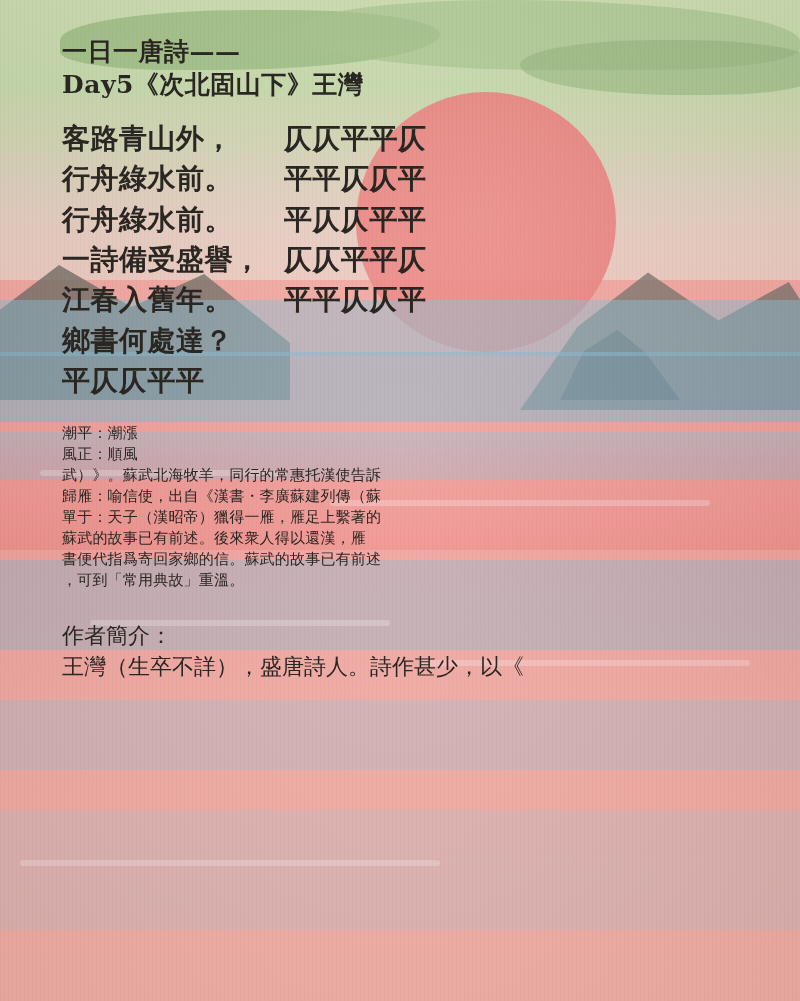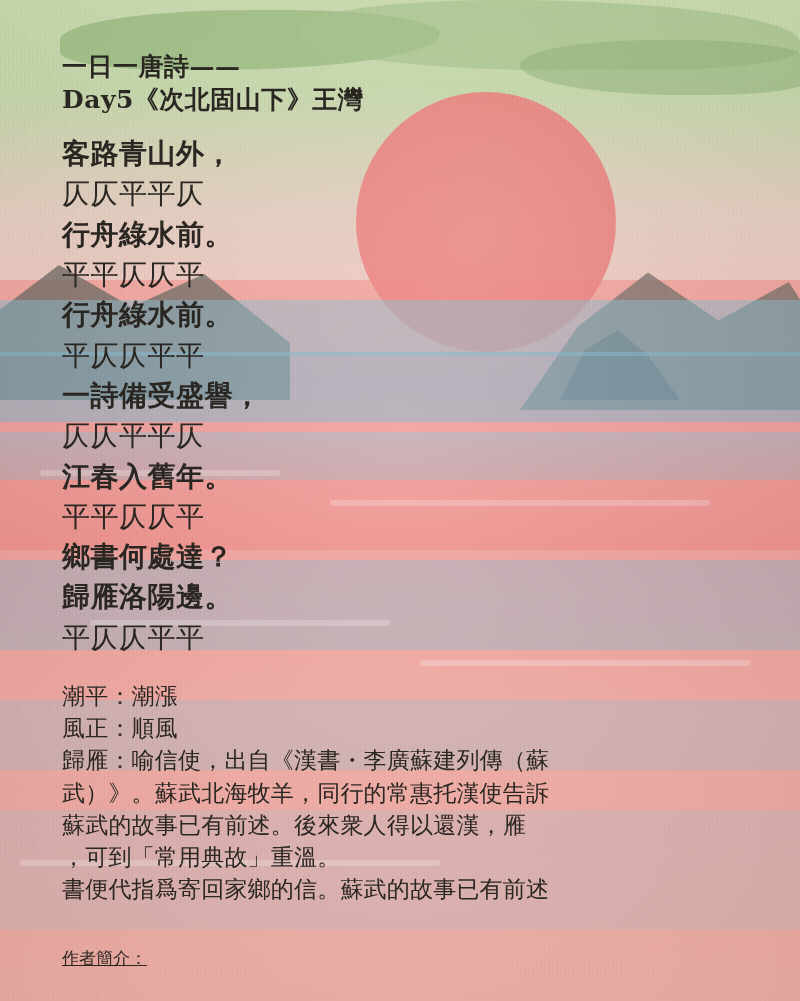--- a/index.html
+++ b/index.html
@@ -86,21 +86,21 @@
   }
   .vignette {
     position: absolute; inset: 0;
     background: radial-gradient(ellipse at 50% 45%, rgba(255,255,255,.12) 0%, rgba(0,0,0,.06) 100%);
   }
 
   
   .content {
     position: absolute;
     left: 0; top: 0; right: 0; bottom: 0;
-    padding: 51px 44px 20px 62px;
+    padding: 36px 44px 20px 62px;
     color: #2a2622;
   }
   .title-block {
     font-weight: bold;
     font-size: 25px;
     line-height: 1.30;
     letter-spacing: .5px;
     margin-bottom: 18px;
   }
   .title-line { white-space: nowrap; }
@@ -109,38 +109,36 @@
     margin-top: 6px;
     font-size: 28px;
     line-height: 1.44;
     font-weight: bold;
     letter-spacing: .5px;
   }
   .poem-row {
     display: flex;
     align-items: baseline;
     white-space: nowrap;
-    flex-direction: column;
   }
   .poem-text { min-width: 222px; display: inline-block; }
-  .poem-tone { font-weight: normal; }
+  .poem-tone { font-weight: bold; }
 
   .notes {
     margin-top: 22px;
-    font-size: 23px;
+    font-size: 15px;
     line-height: 1.40;
     letter-spacing: .2px;
   }
   .note-line { }
 
   .author {
-    margin-top: 42px;
-    font-size: 17px;
+    margin-top: 30px;
+    font-size: 22px;
     line-height: 1.40;
-    text-decoration: underline;
   }
   .author-heading { }
 </style>
 </head>
 <body>
 
 <div id="page">
 
   <div class="bg">
     <div class="bg-sky"></div>
@@ -193,33 +191,34 @@
         <span class="poem-tone">仄仄平平仄</span>
       </div>
       <div class="poem-row">
         <span class="poem-text">江春入舊年。</span>
         <span class="poem-tone">平平仄仄平</span>
       </div>
       <div class="poem-row">
         <span class="poem-text">鄉書何處達？</span>
       </div>
       <div class="poem-row">
-        <span class="poem-text">歸雁洛陽邊。</span>
         <span class="poem-tone">平仄仄平平</span>
       </div>
     </div>
 
     <div class="notes">
       <div class="note-line">潮平：潮漲</div>
       <div class="note-line">風正：順風</div>
+      <div class="note-line">武）》。蘇武北海牧羊，同行的常惠托漢使告訴</div>
       <div class="note-line">歸雁：喻信使，出自《漢書・李廣蘇建列傳（蘇</div>
-      <div class="note-line">武）》。蘇武北海牧羊，同行的常惠托漢使告訴</div>
+      <div class="note-line">單于：天子（漢昭帝）獵得一雁，雁足上繫著的</div>
       <div class="note-line">蘇武的故事已有前述。後來衆人得以還漢，雁</div>
+      <div class="note-line">書便代指爲寄回家鄉的信。蘇武的故事已有前述</div>
       <div class="note-line">，可到「常用典故」重溫。</div>
-      <div class="note-line">書便代指爲寄回家鄉的信。蘇武的故事已有前述</div>
     </div>
 
     <div class="author">
       <div class="author-heading">作者簡介：</div>
+      <div class="note-line">王灣（生卒不詳），盛唐詩人。詩作甚少，以《</div>
     </div>
 
   </div>
 </div>
 
 </body></html>

